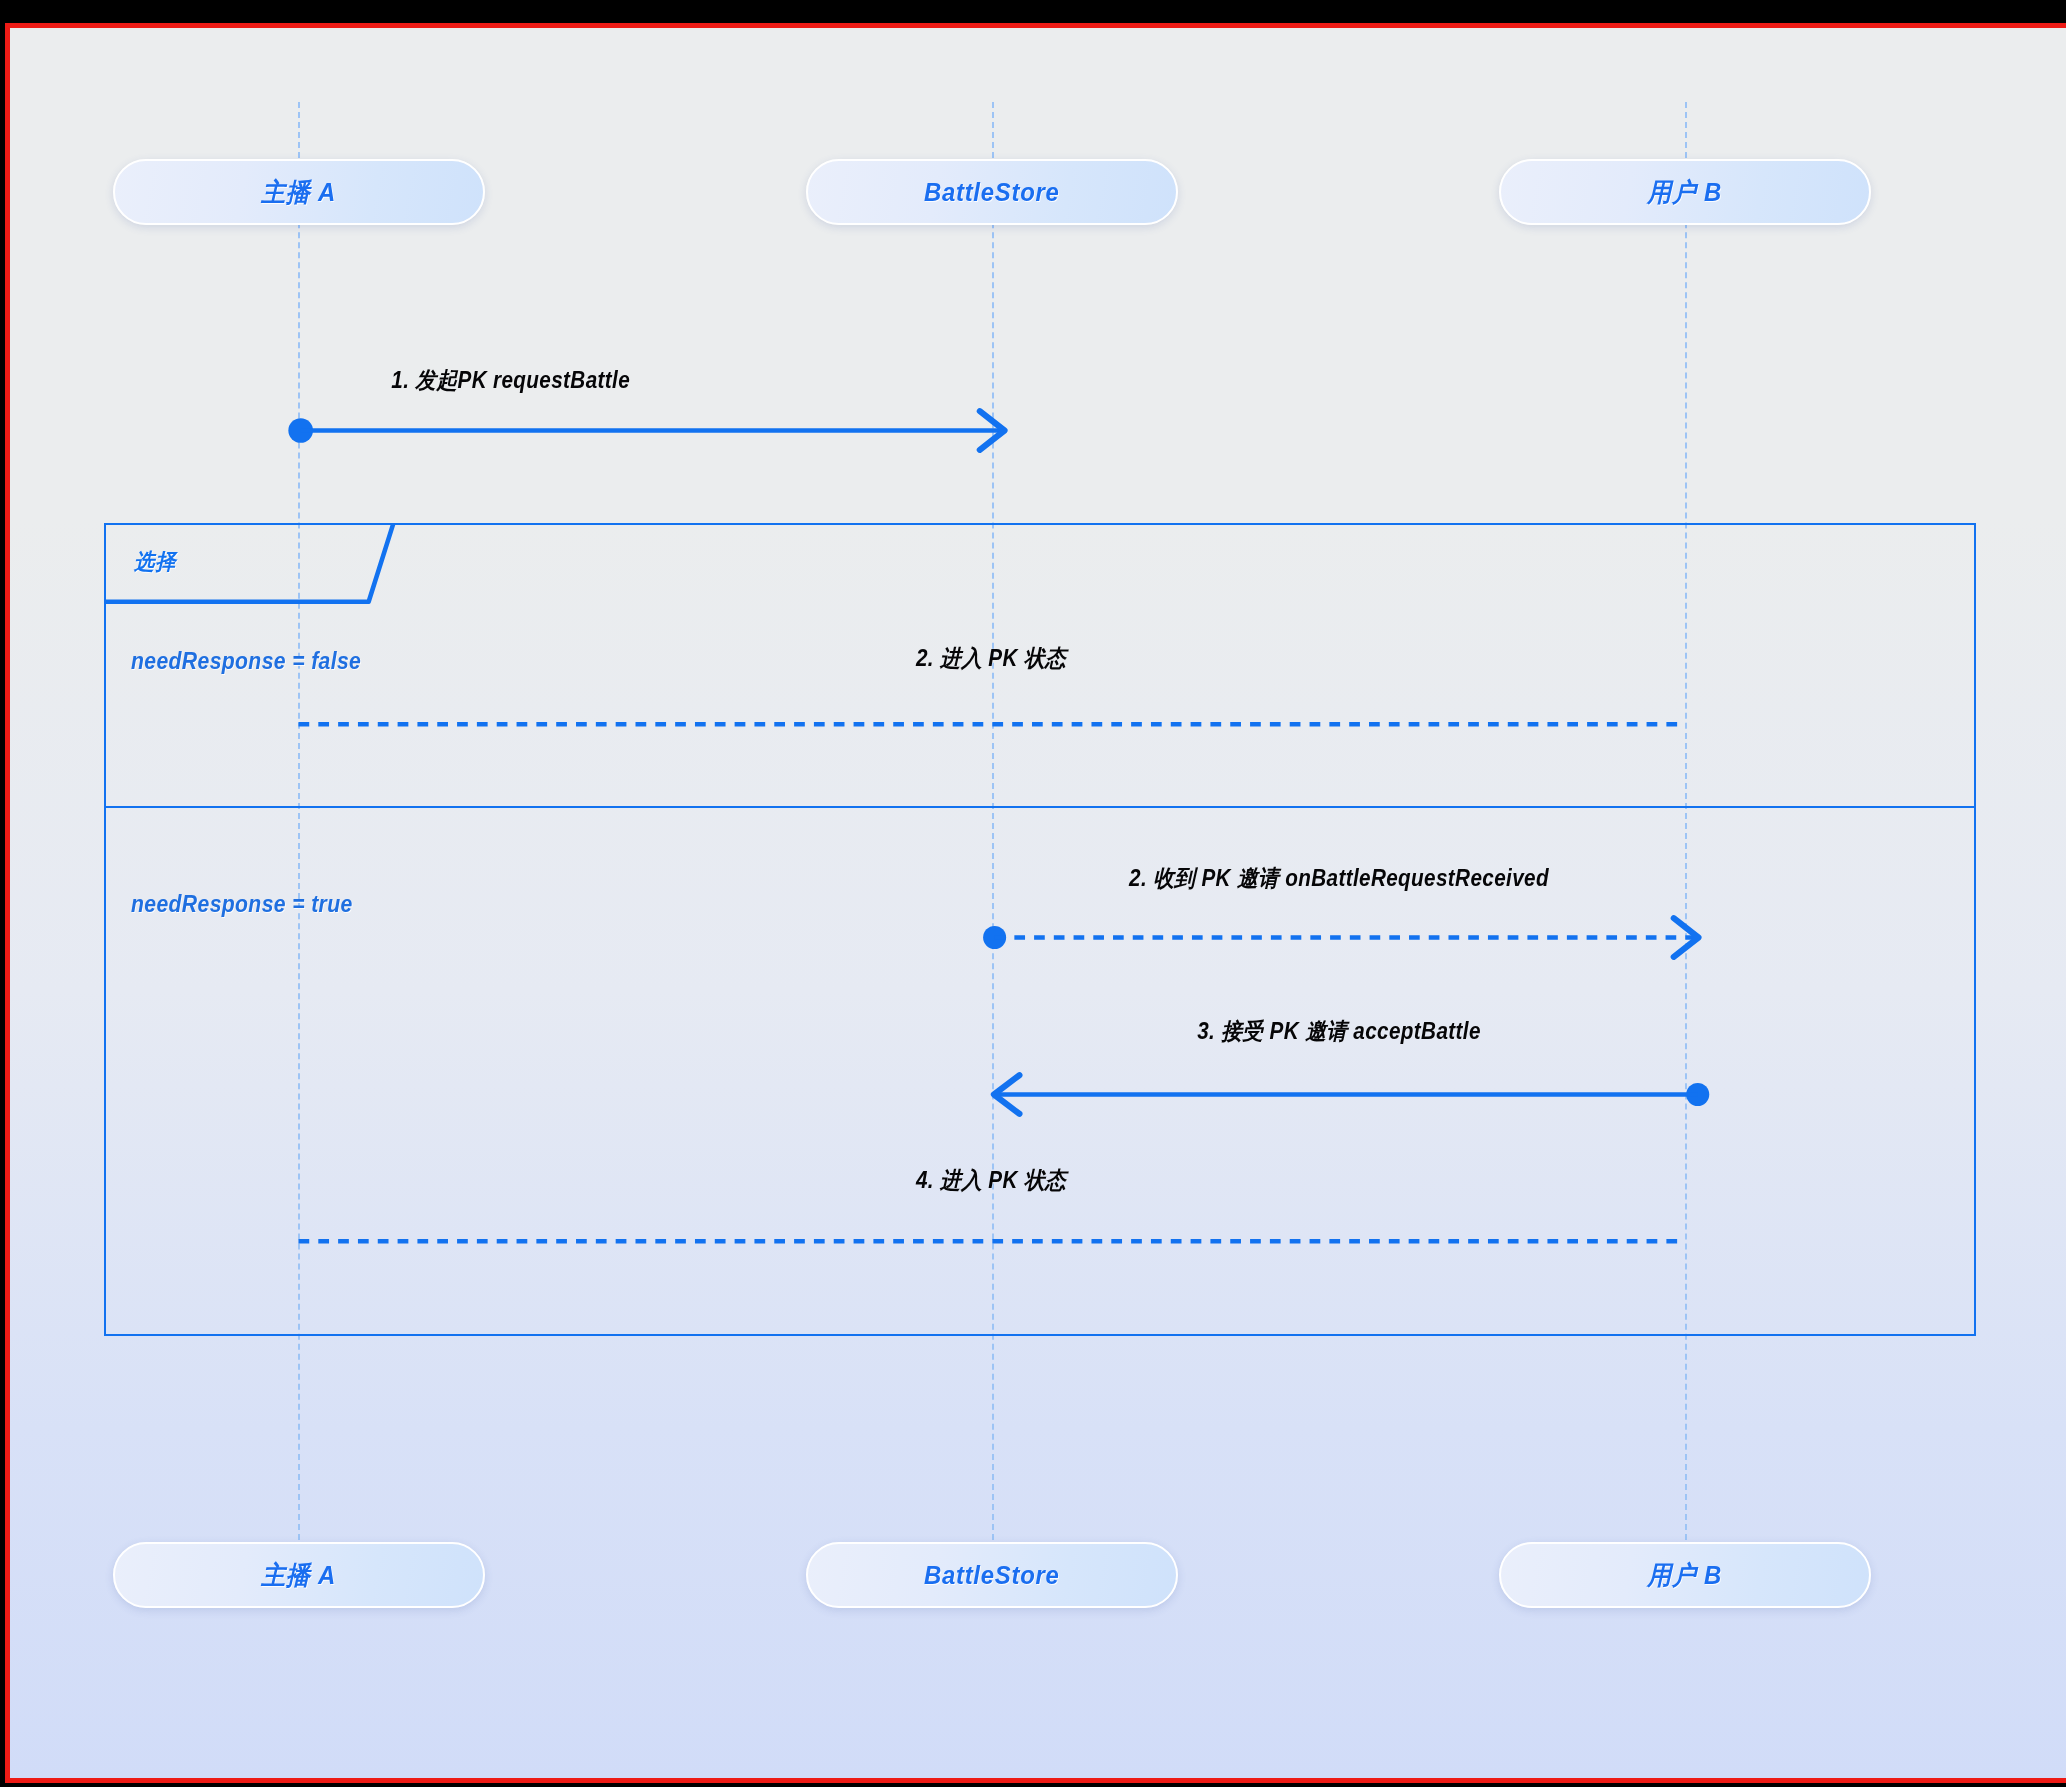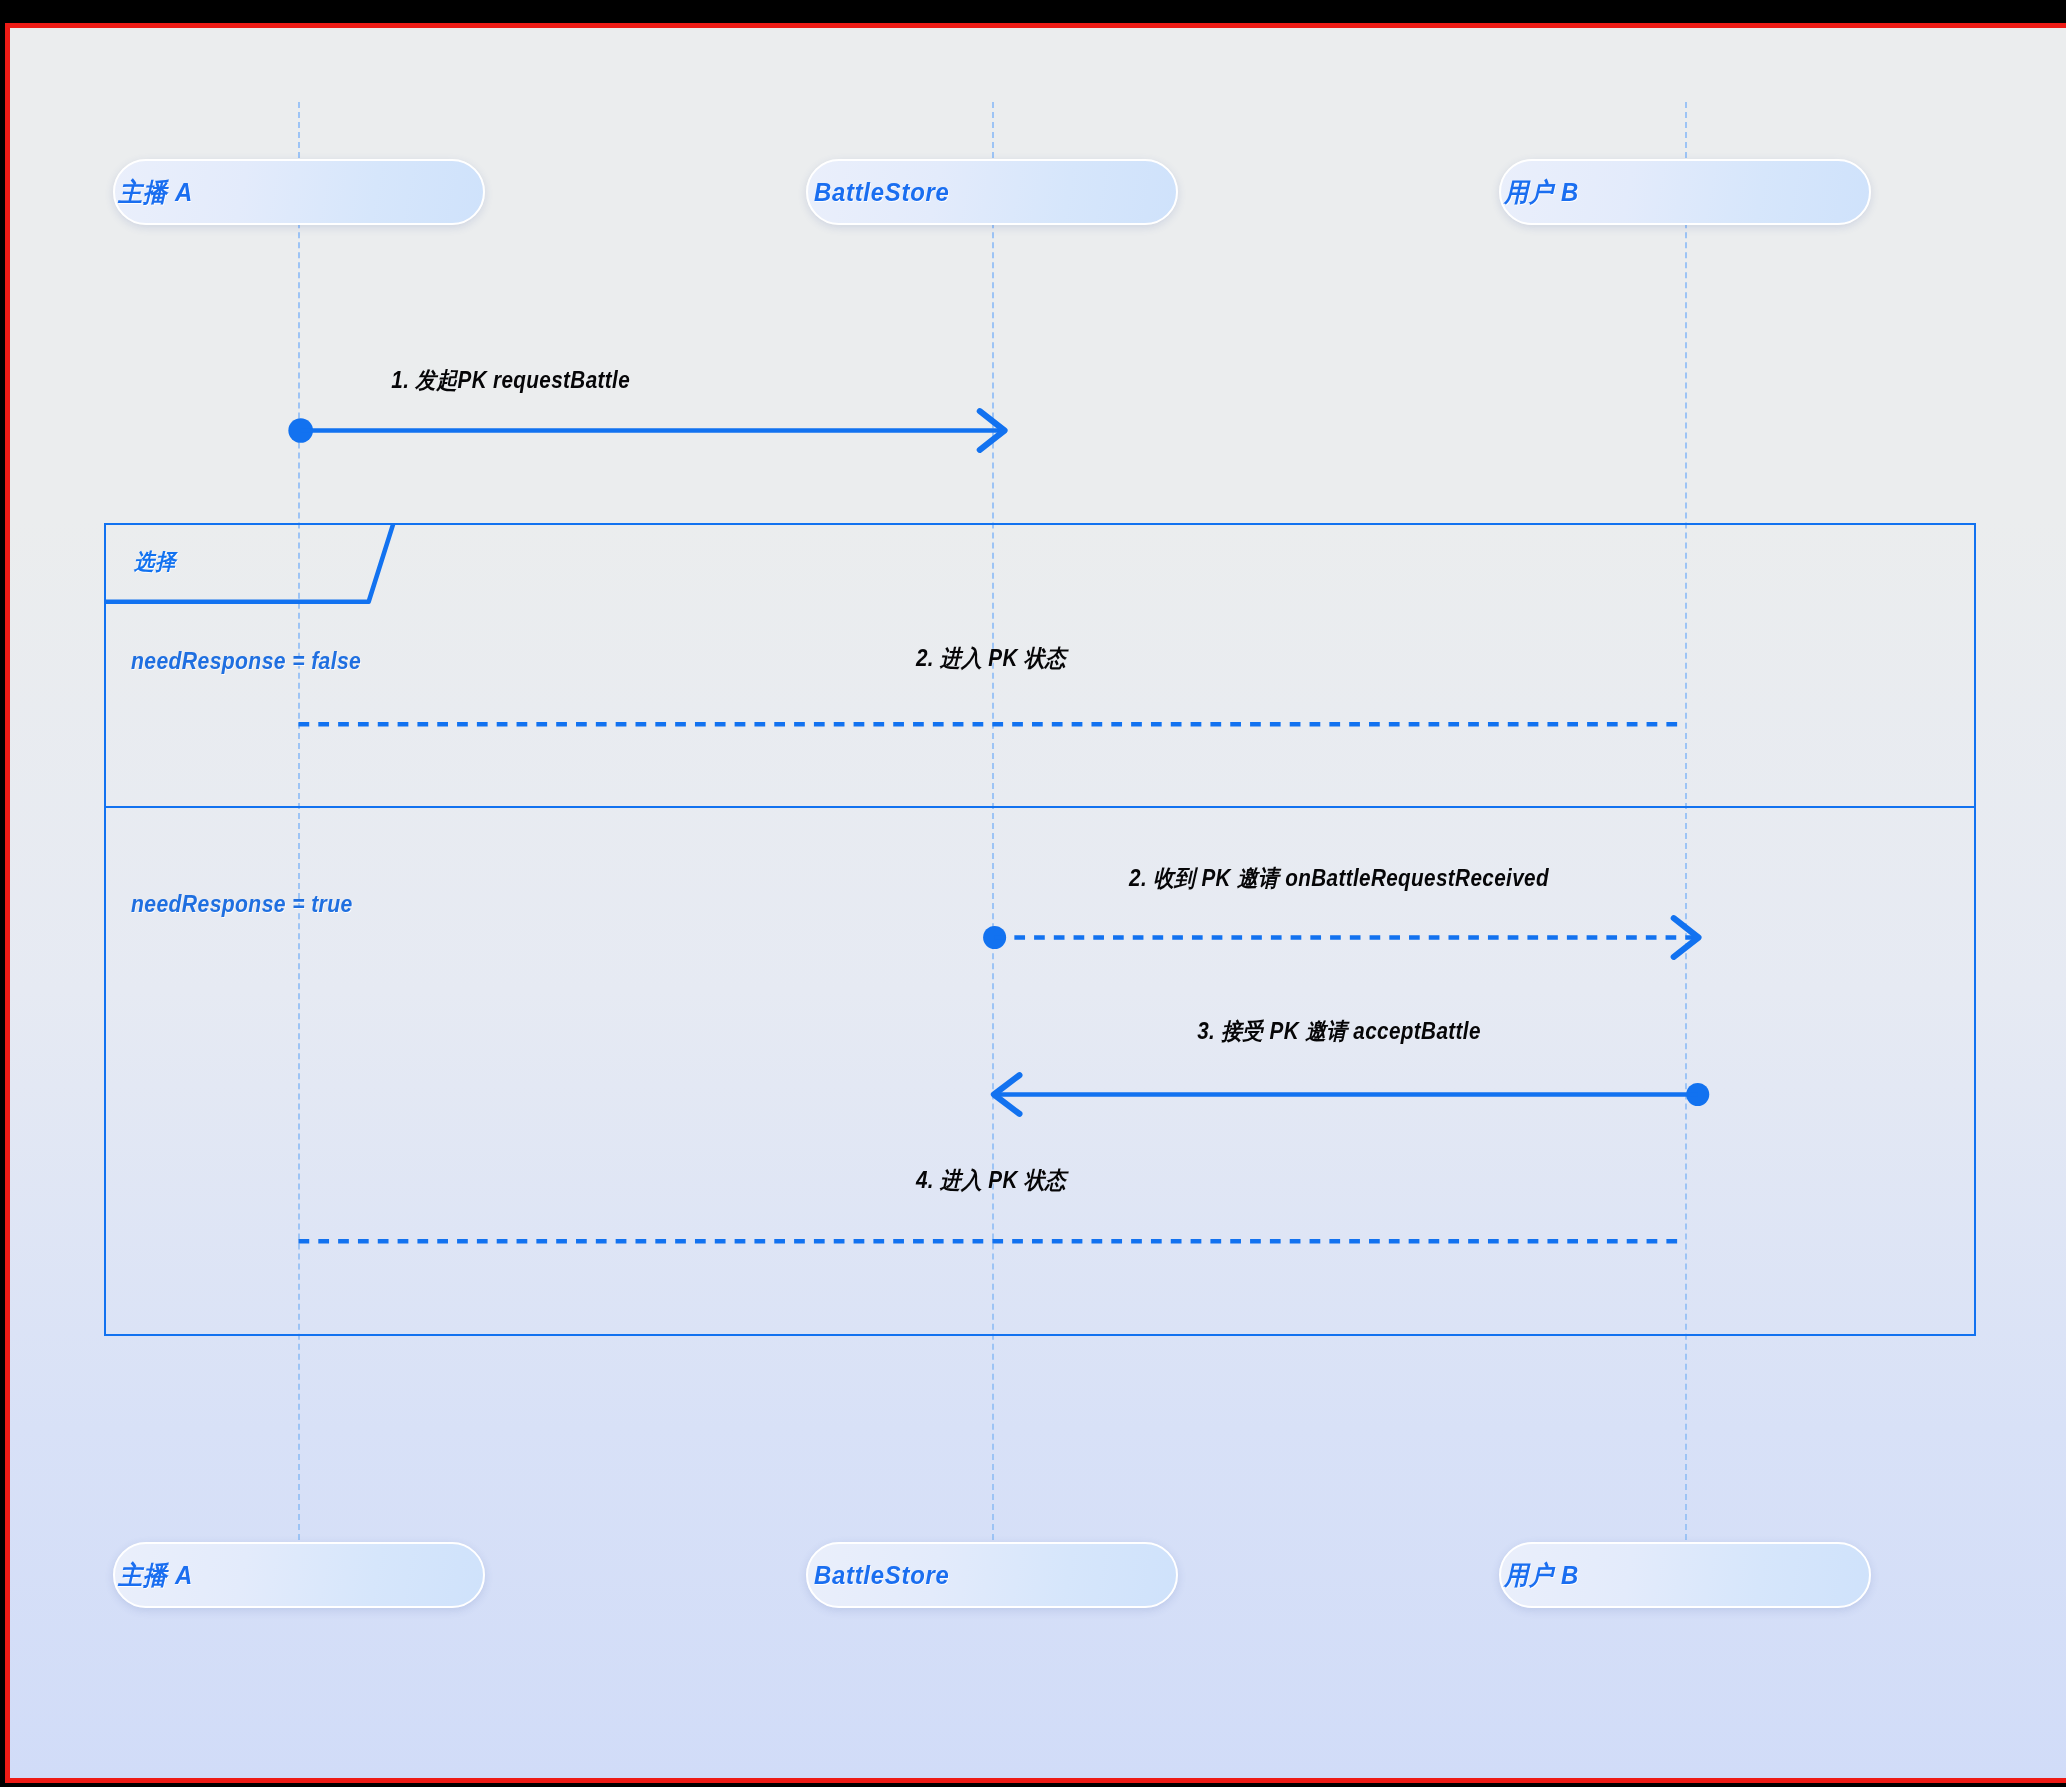--- a/index.html
+++ b/index.html
@@ -30,21 +30,21 @@
   }
 
   
   .actor{
     position:absolute;
     height:66px;
     border-radius:33px;
     background:linear-gradient(100deg,#eaeffb 0%,#e3ebfb 35%,#d6e6fb 70%,#cfe2fb 100%);
     border:2.5px solid #ffffff;
     box-shadow:0 2.5px 8.3px rgba(60,90,160,.16);
-    display:flex;align-items:center;justify-content:flex-start;
+    display:flex;align-items:center;justify-content:center;
     box-sizing:border-box;
     z-index:6;
   }
   .actor span{
     color:#1a6ef0;
     font-size:26px;
     font-weight:700;
     font-style:italic;
     letter-spacing:0.8px;
     text-shadow:0.8px 0.8px 0 rgba(255,255,255,.9);

